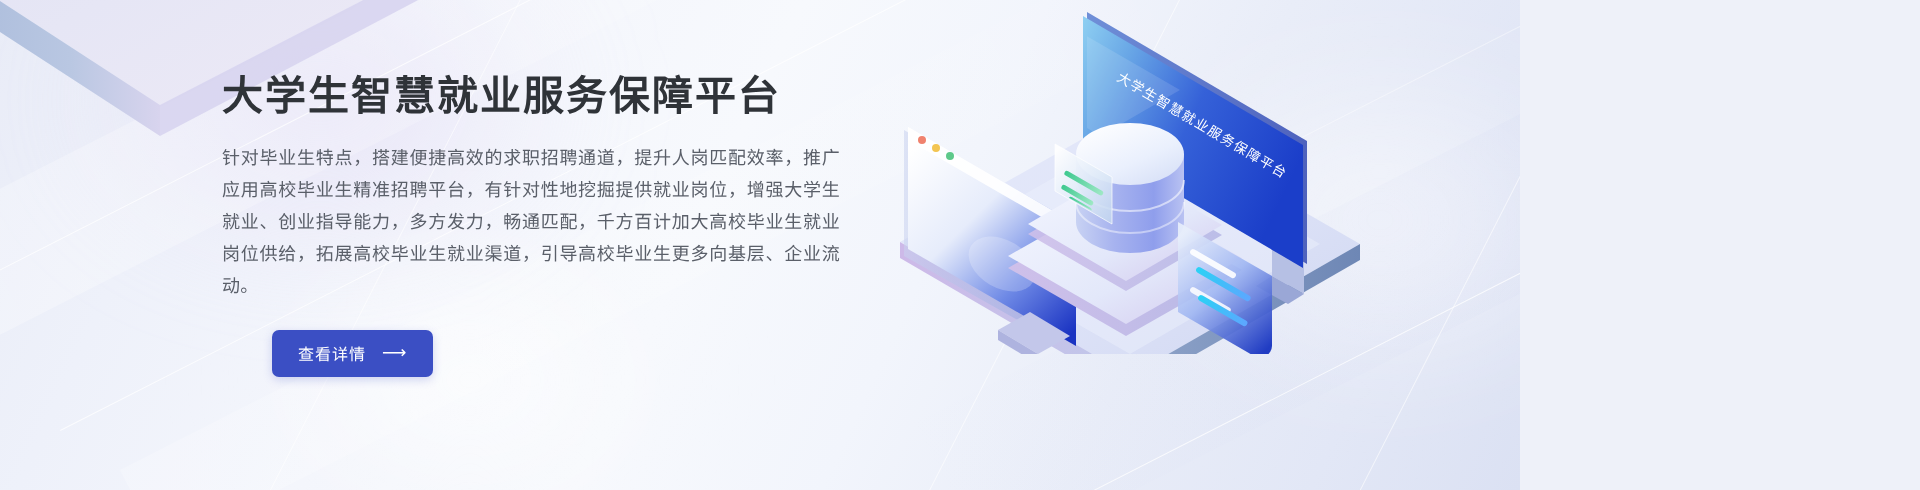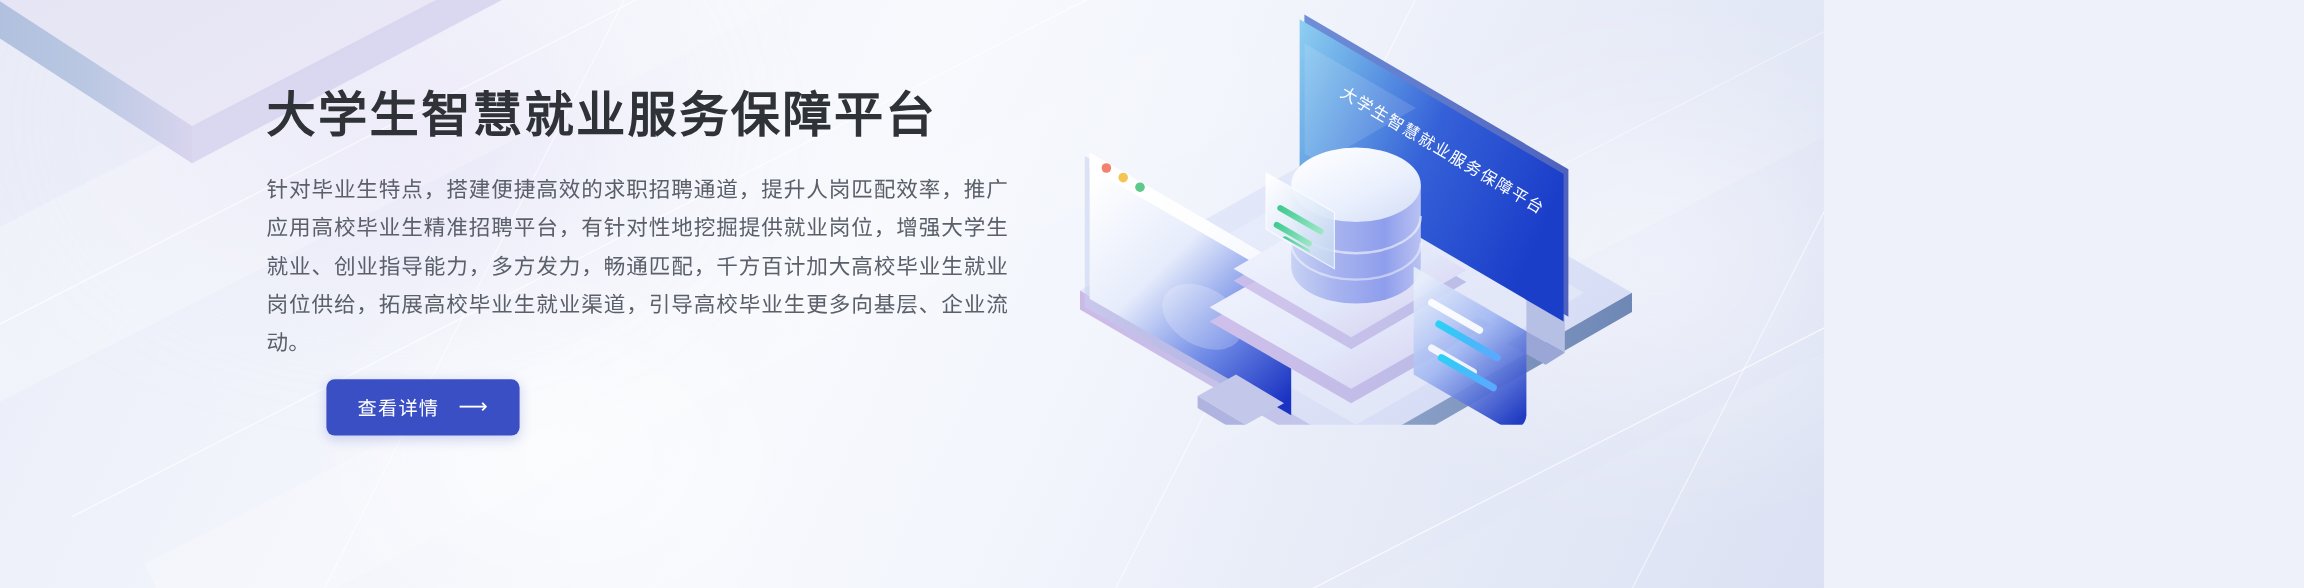--- a/index.html
+++ b/index.html
@@ -107,21 +107,21 @@
     font-size: 18px;
     line-height: 32px;
     color: #5a5f69;
     text-align: justify;
     letter-spacing: .2px;
   }
   .cta {
     display: inline-flex;
     align-items: center;
     gap: 16px;
-    margin-top: 14px;
+    margin-top: 28px;
     margin-left: 50px;
     padding: 11px 26px 12px 26px;
     background: #3b4fc4;
     border: none;
     border-radius: 7px;
     color: #ffffff;
     font-family: "Liberation Sans", "DejaVu Sans", sans-serif;
     font-size: 16px;
     letter-spacing: 1px;
     cursor: pointer;

